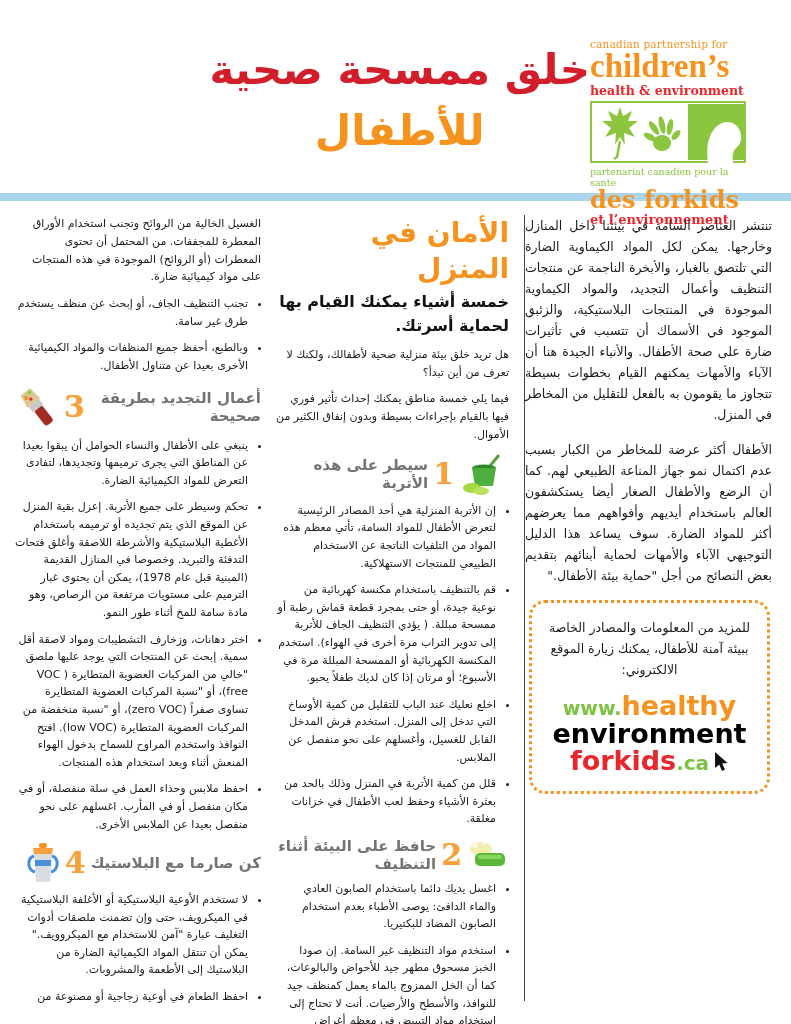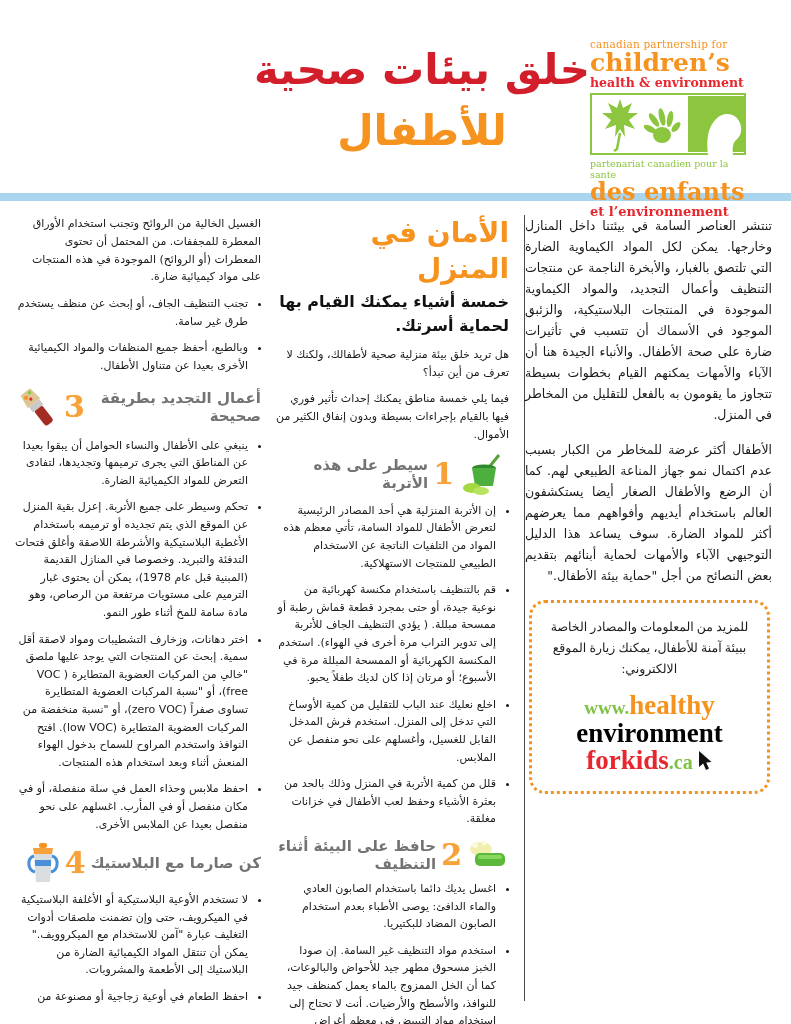--- a/index.html
+++ b/index.html
@@ -12,21 +12,21 @@
 
   
   .header { display:flex; justify-content:flex-end; align-items:flex-start;
             padding:34px 45px 0 0; height:193px; }
   .title-block { text-align:right; direction:rtl; margin-left:60px; margin-top:6px; }
   .title-line1 { font-size:42px; font-weight:bold; color:#d21e2b; line-height:1.45; }
   .title-line2 { font-size:42px; font-weight:bold; color:#f6921e; line-height:1.45;text-align:center; }
 
   .logo { width:156px; text-align:left; font-family:"DejaVu Serif", serif; margin-top:4px; }
   .logo-l1 { color:#f6921e; font-size:10.5px; letter-spacing:.2px; }
-  .logo-l2 { color:#f6921e; font-size:25px; font-weight:bold; line-height:1.0; }
+  .logo-l2 { color:#f6921e; font-size:33px; font-weight:bold; line-height:1.0;font-family:Liberation Serif, serif; }
   .logo-l3 { color:#e8262d; font-size:12.5px; font-weight:bold; margin-bottom:3px; }
   .logo-l4 { color:#8cc63f; font-size:9.5px; margin-top:3px; }
   .logo-l5 { color:#f6921e; font-size:24px; font-weight:bold; line-height:1.0; }
   .logo-l6 { color:#e8262d; font-size:13px; font-weight:bold; }
   .logo-img { display:block; }
 
   .blue-bar { height:8px; background:#a9d5ef; width:100%; }
 
   
   .columns { display:flex; direction:rtl; padding:14px 15px 0 15px; gap:15px; height:800px; }
@@ -48,38 +48,38 @@
   ul.bullets li { font-size:11px; line-height:1.6; margin-bottom:9px; }
 
   .sec-head { display:flex; align-items:center; gap:5px; margin:6px 0 7px; direction:rtl; }
   .sec-num { color:#f7a13a; font-size:30px; font-weight:bold; line-height:1;
              font-family:"DejaVu Serif", serif; text-shadow:0 0 1px #fbc98c; }
   .sec-title { color:#737373; font-size:15px; font-weight:bold; line-height:1.2; }
   .sec-icon { flex-shrink:0; }
 
   
   .info-box { border:3px dotted #f5921e; border-radius:16px; margin:10px 2px 0 4px;
-              padding:14px 10px 16px; text-align:center;font-family:Liberation Serif, serif; }
+              padding:14px 10px 16px; text-align:center; }
   .info-box-text { font-size:13.5px; line-height:1.8; text-align:center !important; margin-bottom:12px !important; }
   .url { direction:ltr; text-align:center; line-height:1.02; font-weight:bold; cursor:pointer; }
   .u-www { color:#7dc242; font-size:19px; }
   .u-healthy { color:#f6921e; font-size:27px;text-align:right; }
   .u-env { color:#000000; font-size:27px; display:block; }
   .u-forkids { color:#e8262d; font-size:27px; }
   .u-ca { color:#7dc242; font-size:20px; }
   .cursor-icon { display:inline-block; margin-left:4px; vertical-align:-2px; }
 </style>
 </head>
 <body>
 
 <div class="page">
 
   <div class="header">
     <div class="title-block">
-      <div class="title-line1">خلق بيئات صحية</div>
+      <div class="title-line1">خلق ممسحة صحية</div>
       <div class="title-line2">للأطفال</div>
     </div>
 
     <div class="logo">
       <div class="logo-l1">canadian partnership for</div>
       <div class="logo-l2">children’s</div>
       <div class="logo-l3">health &amp; environment</div>
       <svg class="logo-img" width="156" height="62" viewBox="0 0 156 62">
         <rect x="1" y="1" width="154" height="60" fill="#ffffff" stroke="#8cc63f" stroke-width="2"></rect>
 
@@ -96,21 +96,21 @@
           <ellipse cx="80" cy="26" rx="8" ry="3" transform="rotate(100 80 26)"></ellipse>
           <ellipse cx="86" cy="34" rx="6" ry="3" transform="rotate(130 86 34)"></ellipse>
         </g>
 
         <g>
           <rect x="98" y="3" width="56" height="56" fill="#8cc63f"></rect>
           <path d="M118,62 C116,46 118,34 126,26 C134,18 146,20 150,30 C153,38 150,44 146,47 C143,50 142,54 143,62 Z" fill="#ffffff"></path>
         </g>
       </svg>
       <div class="logo-l4">partenariat canadien pour la sante</div>
-      <div class="logo-l5">des enfants</div>
+      <div class="logo-l5">des forkids</div>
       <div class="logo-l6">et l’environnement</div>
     </div>
   </div>
 
   <div class="blue-bar"></div>
 
   <div class="columns">
 
     <div class="col col-intro">
       <p>تنتشر العناصر السامة في بيئتنا داخل المنازل وخارجها. يمكن لكل المواد الكيماوية الضارة التي تلتصق بالغبار، والأبخرة الناجمة عن منتجات التنظيف وأعمال التجديد، والمواد الكيماوية الموجودة في المنتجات البلاستيكية، والزئبق الموجود في الأسماك أن تتسبب في تأثيرات ضارة على صحة الأطفال. والأنباء الجيدة هنا أن الآباء والأمهات يمكنهم القيام بخطوات بسيطة تتجاوز ما يقومون به بالفعل للتقليل من المخاطر في المنزل.</p>

